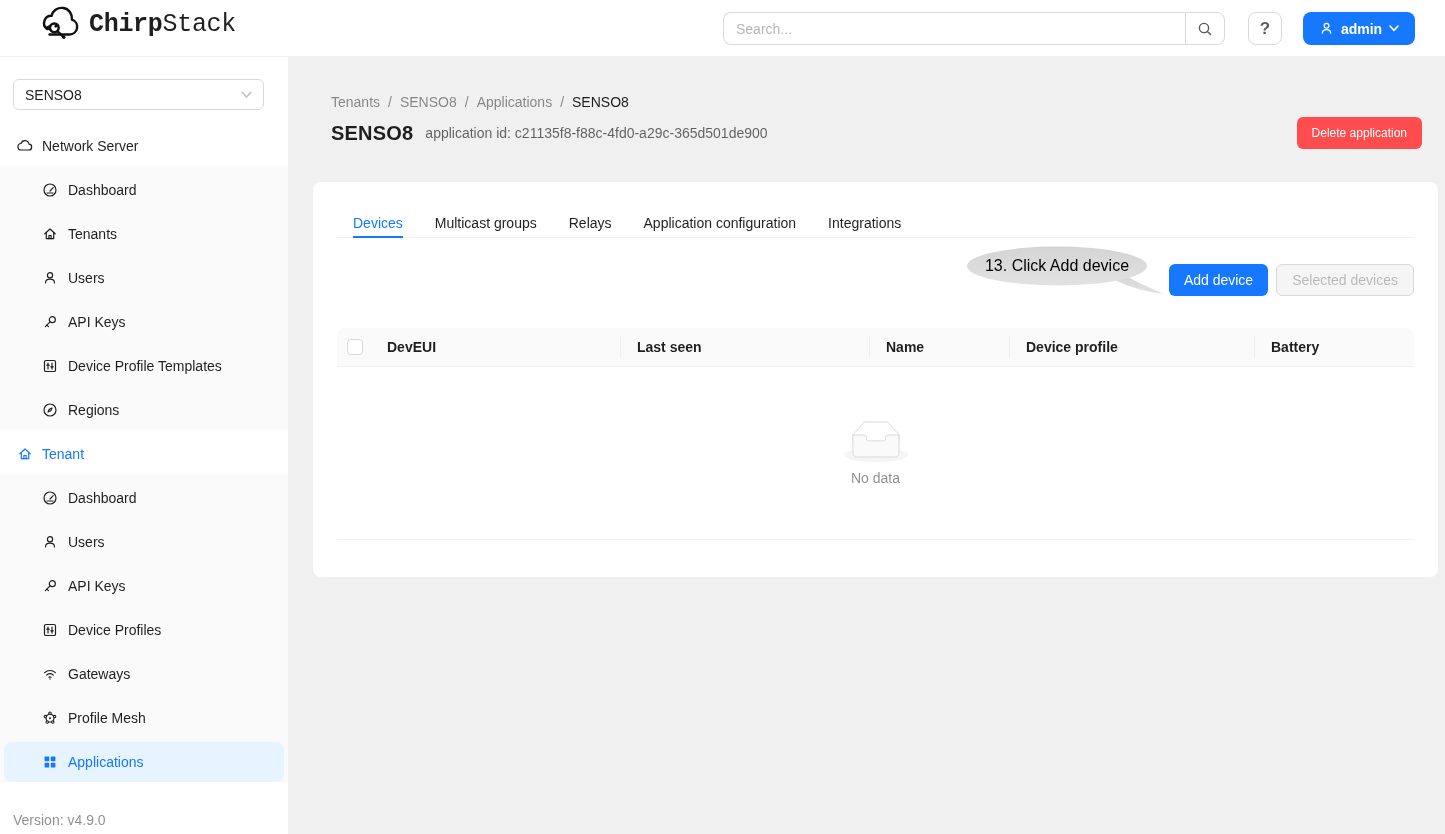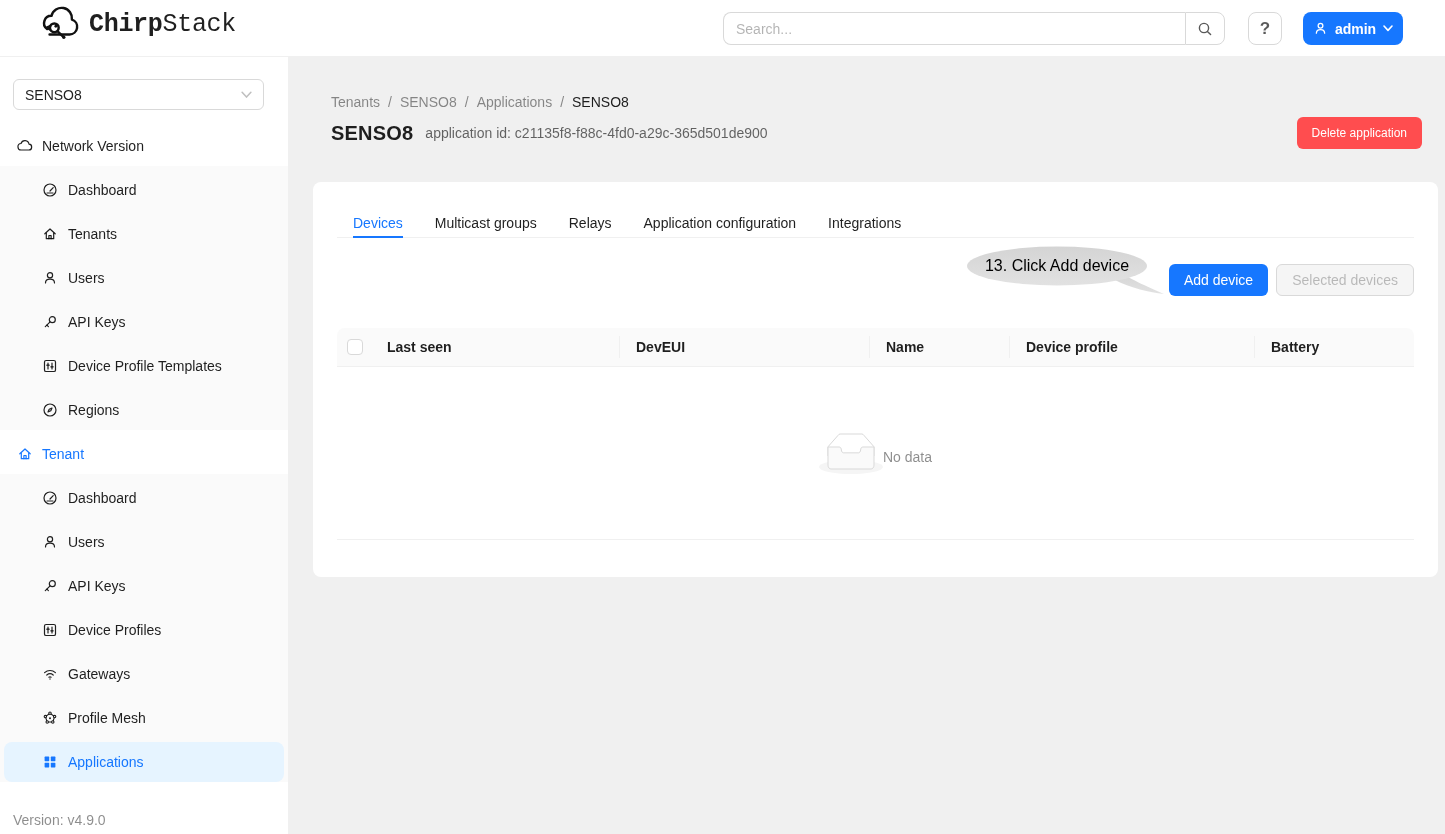--- a/index.html
+++ b/index.html
@@ -29,21 +29,21 @@
     width:40px; height:33px; background:#fff; border:1px solid #d9d9d9;
     border-radius:0 8px 8px 0; display:flex; align-items:center; justify-content:center; cursor:pointer;
   }
   .help-btn {
     position:absolute; left:1248px; top:12px; width:34px; height:33px;
     background:#fff; border:1px solid #d9d9d9; border-radius:8px;
     display:flex; align-items:center; justify-content:center;
     font-size:17px; font-weight:700; color:rgba(0,0,0,0.65); cursor:pointer;
   }
   .admin-btn {
-    position:absolute; left:1303px; top:12px; width:100px; height:33px;
+    position:absolute; left:1303px; top:12px; width:112px; height:33px;
     background:#1677ff; border:none; border-radius:8px; color:#fff;
     display:flex; align-items:center; justify-content:center; gap:7px;
     font-size:14px; font-weight:600; cursor:pointer; font-family:"Liberation Sans", sans-serif;
   }
   
   .sidebar {
     position:fixed; top:57px; left:0; width:289px; bottom:0;
     background:#fff; border-right:1px solid #f0f0f0; z-index:10;
   }
   .tenant-select {
@@ -116,21 +116,21 @@
   }
   .th { font-weight:700; padding-left:16px; position:relative; height:100%; display:flex; align-items:center; }
   .th-check { width:34px; padding-left:10px; }
   .th.sep::after {
     content:""; position:absolute; right:0; top:8px; width:1px; height:22px; background:#f0f0f0;
   }
   .w1{width:249px;} .w2{width:250px;} .w3{width:140px;} .w4{width:245px;} .w5{width:159px;}
   .checkbox { width:16px; height:16px; border:1px solid #d9d9d9; border-radius:4px; background:#fff; cursor:pointer; }
   .empty {
     height:173px; border-bottom:1px solid #f0f0f0;
-    display:flex; flex-direction:row; align-items:center; justify-content:center;
+    display:flex; flex-direction:column; align-items:center; justify-content:center;
   }
   .empty-text { margin-top:8px; color:rgba(0,0,0,0.45); }
 </style>
 </head>
 <body>
 
 <div class="header">
   <div class="logo">
     <svg class="logo-svg" width="44" height="36" viewBox="0 0 46 38" fill="none" stroke="#111" stroke-width="2.6" stroke-linecap="round" stroke-linejoin="round">
       <path d="M12 30 h21 a8 8 0 0 0 2.6-15.6 A11 11 0 0 0 14 10.4 a7.6 7.6 0 0 0-4.6 13.8"></path>
@@ -178,21 +178,21 @@
         </svg>
     </span>
   </div>
 
   <div class="menu">
 
     <div class="group-title">
       <svg class="icon16" viewBox="0 0 16 16" fill="none" stroke="currentColor" stroke-width="1.2" stroke-linecap="round" stroke-linejoin="round">
         <path d="M4.4 12 h7.1 a2.9 2.9 0 0 0 .5-5.8 A4.1 4.1 0 0 0 4 5.5 a3.1 3.1 0 0 0 .4 6.5 z"></path>
       </svg>
-      <span>Network Version</span>
+      <span>Network Server</span>
     </div>
     <div class="submenu">
       <div class="menu-item">
         <svg class="icon16" viewBox="0 0 16 16" fill="none" stroke="currentColor" stroke-width="1.2" stroke-linecap="round" stroke-linejoin="round">
           <circle cx="8" cy="8" r="6"></circle>
             <path d="M8 9 L11.2 5.6"></path>
             <path d="M5 11 h6"></path>
         </svg>
         <span>Dashboard</span>
       </div>
@@ -360,22 +360,22 @@
         <ellipse cx="90" cy="21" rx="90" ry="19.5" fill="url(#bg)"></ellipse>
       </svg>
       <div class="balloon-text">13. Click Add device</div>
     </div>
 
     <div class="table">
       <div class="thead">
         <div class="th th-check">
           <div class="checkbox"></div>
         </div>
+        <div class="th sep w2">DevEUI</div>
         <div class="th sep w1">Last seen</div>
-        <div class="th sep w2">DevEUI</div>
         <div class="th sep w3">Name</div>
         <div class="th sep w4">Device profile</div>
         <div class="th w5">Battery</div>
       </div>
       <div class="empty">
         <svg width="64" height="41" viewBox="0 0 64 41">
           <g transform="translate(0 1)" fill="none" fill-rule="evenodd">
             <ellipse fill="#f5f5f5" cx="32" cy="33" rx="32" ry="7"></ellipse>
             <g stroke="#d9d9d9">
               <path d="M55 12.76L44.854 1.258C44.367.474 43.656 0 42.907 0H21.093c-.749 0-1.46.474-1.947 1.257L9 12.761V22h46v-9.24z"></path>

